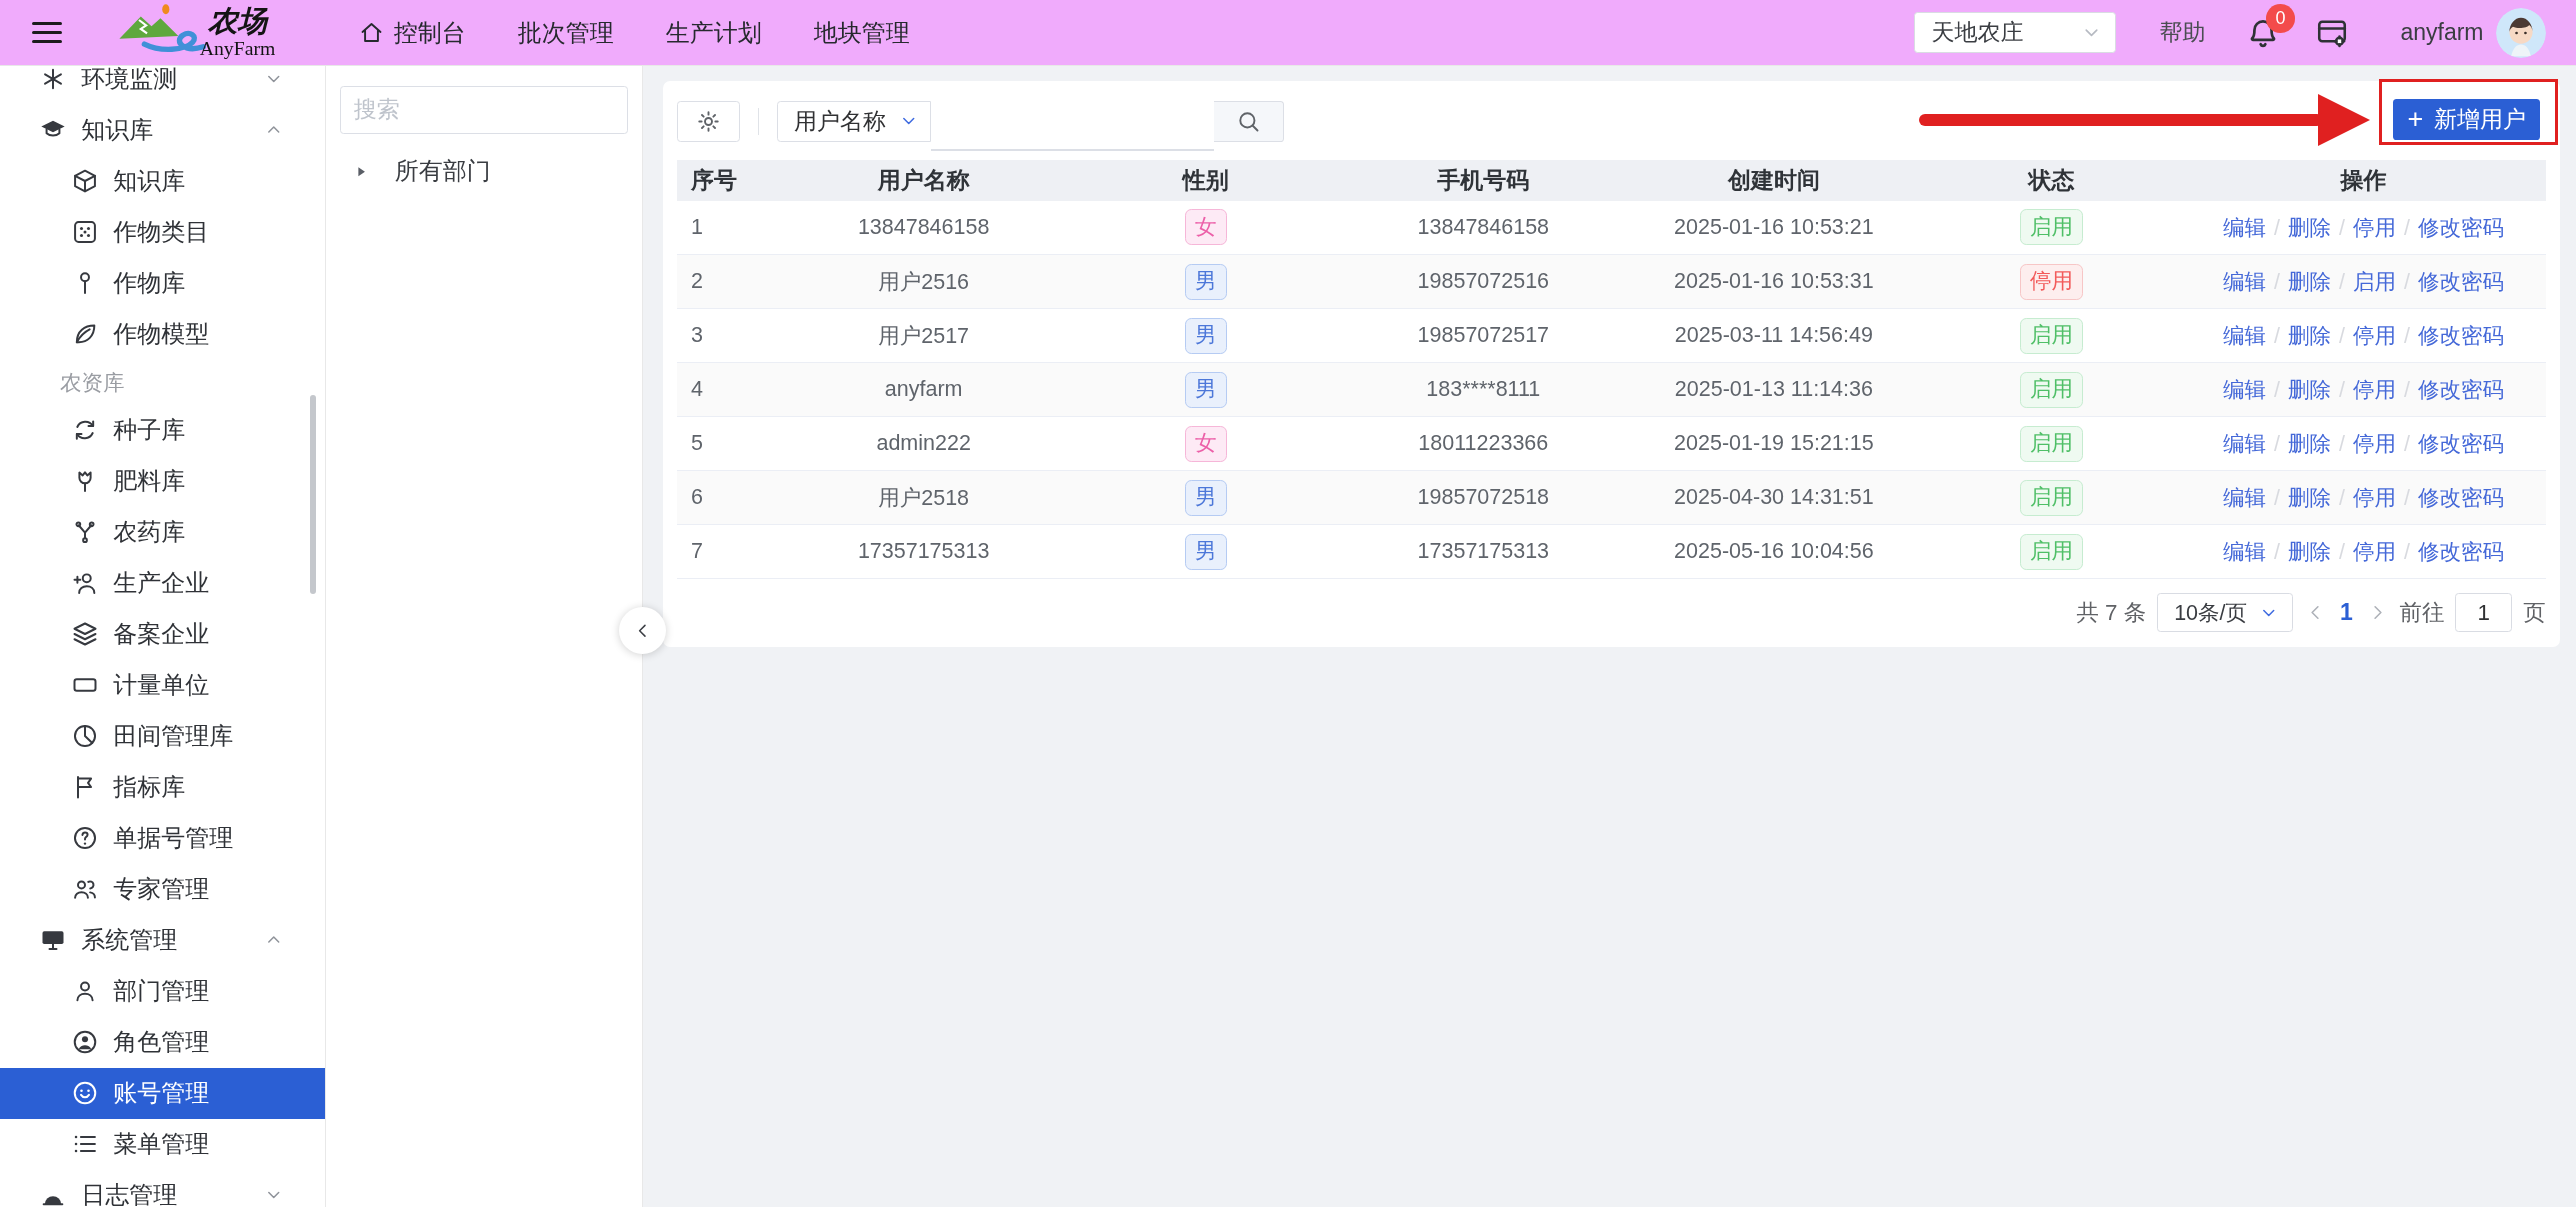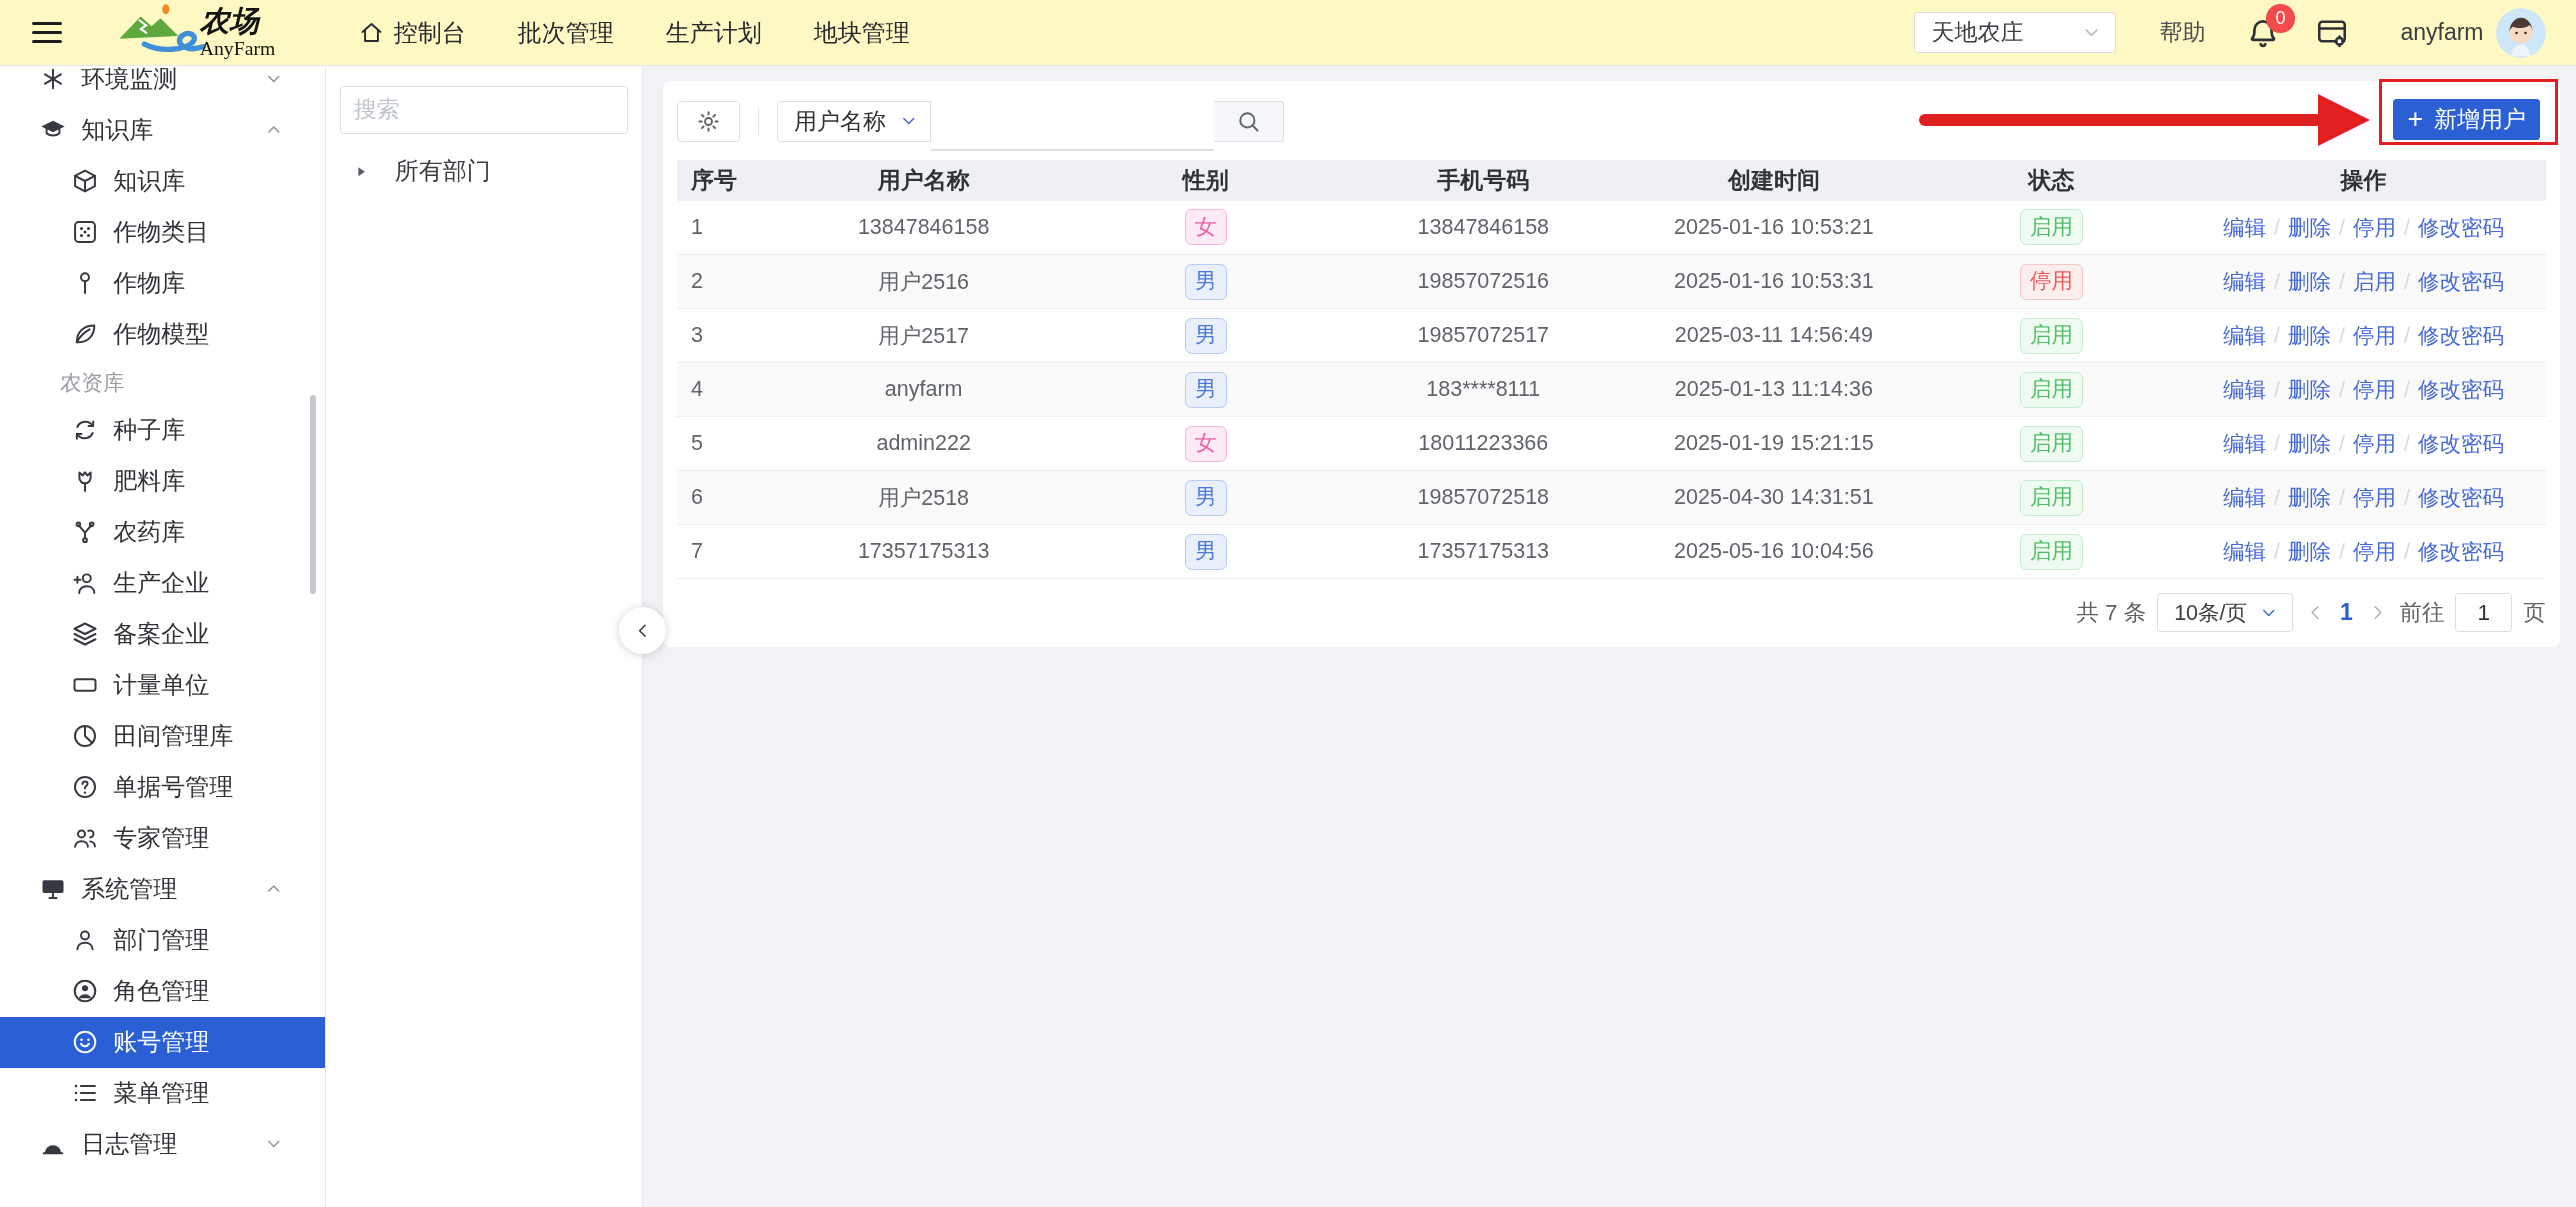--- a/index.html
+++ b/index.html
@@ -4,21 +4,21 @@
 <style>
   :root{
     --accent:#2b5fd4; --annotation-red:#e02020; --link-blue:#4468d8;
     --male-blue:#4c77d9; --female-pink:#ec5fa8; --success-green:#4fbf67; --danger-red:#f25a5a;
   }
   *{box-sizing:border-box;}
   body{margin:0;font-family:"Liberation Sans","DejaVu Sans",sans-serif;color:#303133;}
   .screen{width:2576px;height:1208px;position:relative;background:#f0f2f5;overflow:hidden;}
 
   
-  .topbar{height:66px;background:#fef9c3;border-bottom:0.9px solid #e8e8e8;display:flex;align-items:center;padding:0 30px;position:relative;z-index:5;}
+  .topbar{height:66px;background:#f0abfc;border-bottom:0.9px solid #e8e8e8;display:flex;align-items:center;padding:0 30px;position:relative;z-index:5;text-align:center;}
   .hamburger{width:30px;display:flex;flex-direction:column;gap:6.3px;cursor:pointer;margin-left:1.8px;}
   .hamburger i{display:block;height:2.7px;background:#1c1c1c;border-radius:1.8px;}
   .logo{position:relative;width:192px;height:63px;margin-left:52px;flex:none;}
   .logo svg{position:absolute;left:0;top:1.8px;}
   .logo-text{position:absolute;left:86px;top:5.4px;line-height:1;}
   .logo-cn{font-size:29.5px;font-weight:bold;color:#141414;font-style:italic;}
   .logo-en{font-family:"Liberation Serif","DejaVu Serif",serif;font-size:19.7px;color:#141414;margin-top:2.7px;}
   .topnav{display:flex;align-items:center;}
   .nav-item{display:flex;align-items:center;gap:9px;font-size:24px;color:#26292e;margin-left:52px;cursor:pointer;}
   .nav-item .icon{width:27px;height:27px;color:#26292e;}
@@ -323,20 +323,28 @@
               <svg viewBox="0 0 24 24" fill="none" stroke="currentColor" stroke-width="1.7" stroke-linecap="round" stroke-linejoin="round">
                 <circle cx="12" cy="12" r="8.6"></circle>
                 <path d="M12 3.4V12l6.2 6"></path>
               </svg>
             </span>
             <span class="mi-label">田间管理库</span>
           </div>
           <div class="menu-item child">
             <span class="icon mi-icon">
               <svg viewBox="0 0 24 24" fill="none" stroke="currentColor" stroke-width="1.7" stroke-linecap="round" stroke-linejoin="round">
+                <path d="M6 3.5V21M6 4.8h11.2L14.6 8.4l2.6 3.6H6"></path>
+              </svg>
+            </span>
+            <span class="mi-label">指标库</span>
+          </div>
+          <div class="menu-item child">
+            <span class="icon mi-icon">
+              <svg viewBox="0 0 24 24" fill="none" stroke="currentColor" stroke-width="1.7" stroke-linecap="round" stroke-linejoin="round">
                 <circle cx="12" cy="12" r="8.6"></circle>
                 <path d="M9.8 9.4c.2-1.3 1.1-2.1 2.2-2.1 1.2 0 2.2.8 2.2 2 0 .9-.6 1.5-1.4 2-.6.4-.8.8-.8 1.6v.3"></path>
                 <circle cx="12" cy="16.8" r="1" fill="currentColor" stroke="none"></circle>
               </svg>
             </span>
             <span class="mi-label">单据号管理</span>
           </div>
           <div class="menu-item child">
             <span class="icon mi-icon">
               <svg viewBox="0 0 24 24" fill="none" stroke="currentColor" stroke-width="1.7" stroke-linecap="round" stroke-linejoin="round">

